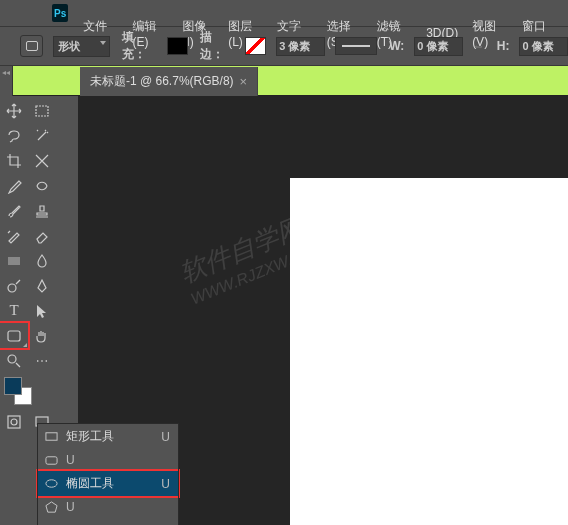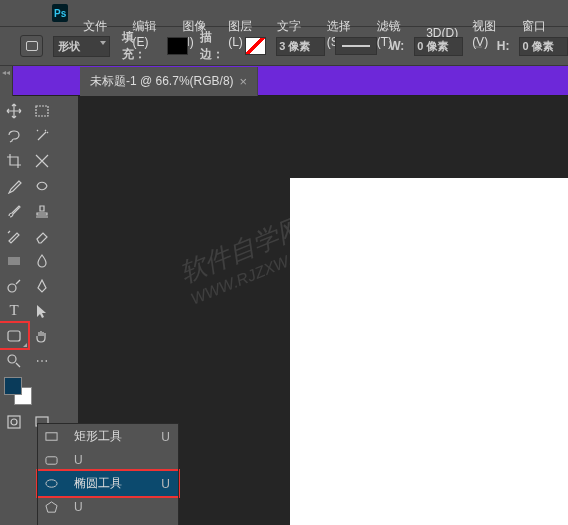--- a/index.html
+++ b/index.html
@@ -11,38 +11,38 @@
 .icon-btn { width: 24px; height: 22px; border: 1px solid #333; background: #535353; border-radius: 3px; display: flex; align-items: center; justify-content: center; }
 .rect-icon { width: 12px; height: 10px; border: 1px solid #ccc; border-radius: 2px; }
 .dropdown { background: #3f3f3f; border: 1px solid #333; color: #ccc; font-size: 11px; padding: 2px 14px 2px 4px; width: 58px; position: relative; }
 .drop-arrow { position: absolute; right: 3px; top: 4px; width: 0; height: 0; border-left: 3px solid transparent; border-right: 3px solid transparent; border-top: 4px solid #aaa; }
 .optbar .label { color: #ccc; font-size: 12px; margin-left: 2px; }
 .swatch { width: 22px; height: 18px; border: 1px solid #333; background: #000; }
 .swatch.stroke { background: linear-gradient(135deg, #fff 0%, #fff 40%, red 40%, red 55%, #fff 55%, #fff 100%); }
 .numbox { background: #3f3f3f; border: 1px solid #333; color: #ccc; font-size: 11px; padding: 1px 2px; width: 50px; }
 .dashbox { width: 44px; height: 18px; border: 1px solid #333; background: #3f3f3f; display: flex; align-items: center; justify-content: center; }
 .dashline { width: 28px; height: 2px; background: #ccc; }
-.tabrow { background: #6d28d9; height: 30px; display: flex; border-bottom: 1px solid #222; padding-left: 80px; }
+.tabrow { background: #bef264; height: 30px; display: flex; border-bottom: 1px solid #222; padding-left: 80px; }
 .tab { background: #535353; padding: 5px 10px; font-size: 12px; color: #ddd; display: flex; align-items: center; gap: 6px; border-right: 1px solid #444; position: relative; top: 1px; }
 .tab .x { color: #aaa; font-size: 13px; cursor: pointer; }
 .ctrl-panel { position: absolute; left: 0; top: 66px; width: 13px; height: 40px; background: #535353; border-right: 1px solid #333; }
 .toolbox { position: absolute; left: 0; top: 96px; width: 60px; background: #535353; padding-top: 2px; }
 .toolrow { display: flex; }
 .tool { width: 28px; height: 25px; display: flex; align-items: center; justify-content: center; color: #ccc; position: relative; }
 .tool svg { width: 16px; height: 16px; stroke: #ccc; fill: none; stroke-width: 1.2; }
 .tool.shape { outline: 2px solid #e33; }
 .tool .corner { position: absolute; right: 1px; bottom: 1px; width: 0; height: 0; border-left: 4px solid transparent; border-bottom: 4px solid #aaa; }
 .fgbg { width: 28px; height: 28px; position: relative; margin: 4px; }
 .fgbg .fg { position: absolute; width: 18px; height: 18px; background: #0a3b5a; border: 1px solid #888; top: 0; left: 0; z-index: 2; }
 .fgbg .bg { position: absolute; width: 18px; height: 18px; background: #fff; border: 1px solid #888; bottom: 0; right: 0; }
 .canvas-bg { position: absolute; left: 78px; top: 96px; right: 0; bottom: 0; background: #252525; }
 .canvas { position: absolute; left: 290px; top: 178px; right: 0; bottom: 0; background: #fff; }
 .watermark { position: absolute; left: 180px; top: 230px; color: rgba(255,255,255,0.12); font-size: 26px; font-style: italic; transform: rotate(-22deg); line-height: 1.3; pointer-events: none; }
 .flyout { position: absolute; left: 38px; top: 424px; background: #535353; outline: 1px solid #2a2a2a; font-size: 12px; color: #ddd; }
-.flyout .row { display: flex; align-items: center; padding: 4px 8px 4px 6px; gap: 16px; width: 140px; }
+.flyout .row { display: flex; align-items: center; padding: 4px 8px 4px 6px; gap: 8px; width: 140px; }
 .flyout .row.sel { background: #0c4a6e; outline: 2px solid #e33; }
 .flyout .ico { width: 14px; height: 14px; display: flex; align-items: center; justify-content: center; }
 .flyout .ico svg { width: 13px; height: 13px; stroke: #ccc; fill: none; stroke-width: 1; }
 .flyout .txt { flex: 1; }
 .flyout .short { color: #bbb; }
 .chain { color: #888; font-size: 12px; }
 </style>
 </head>
 <body>
 

